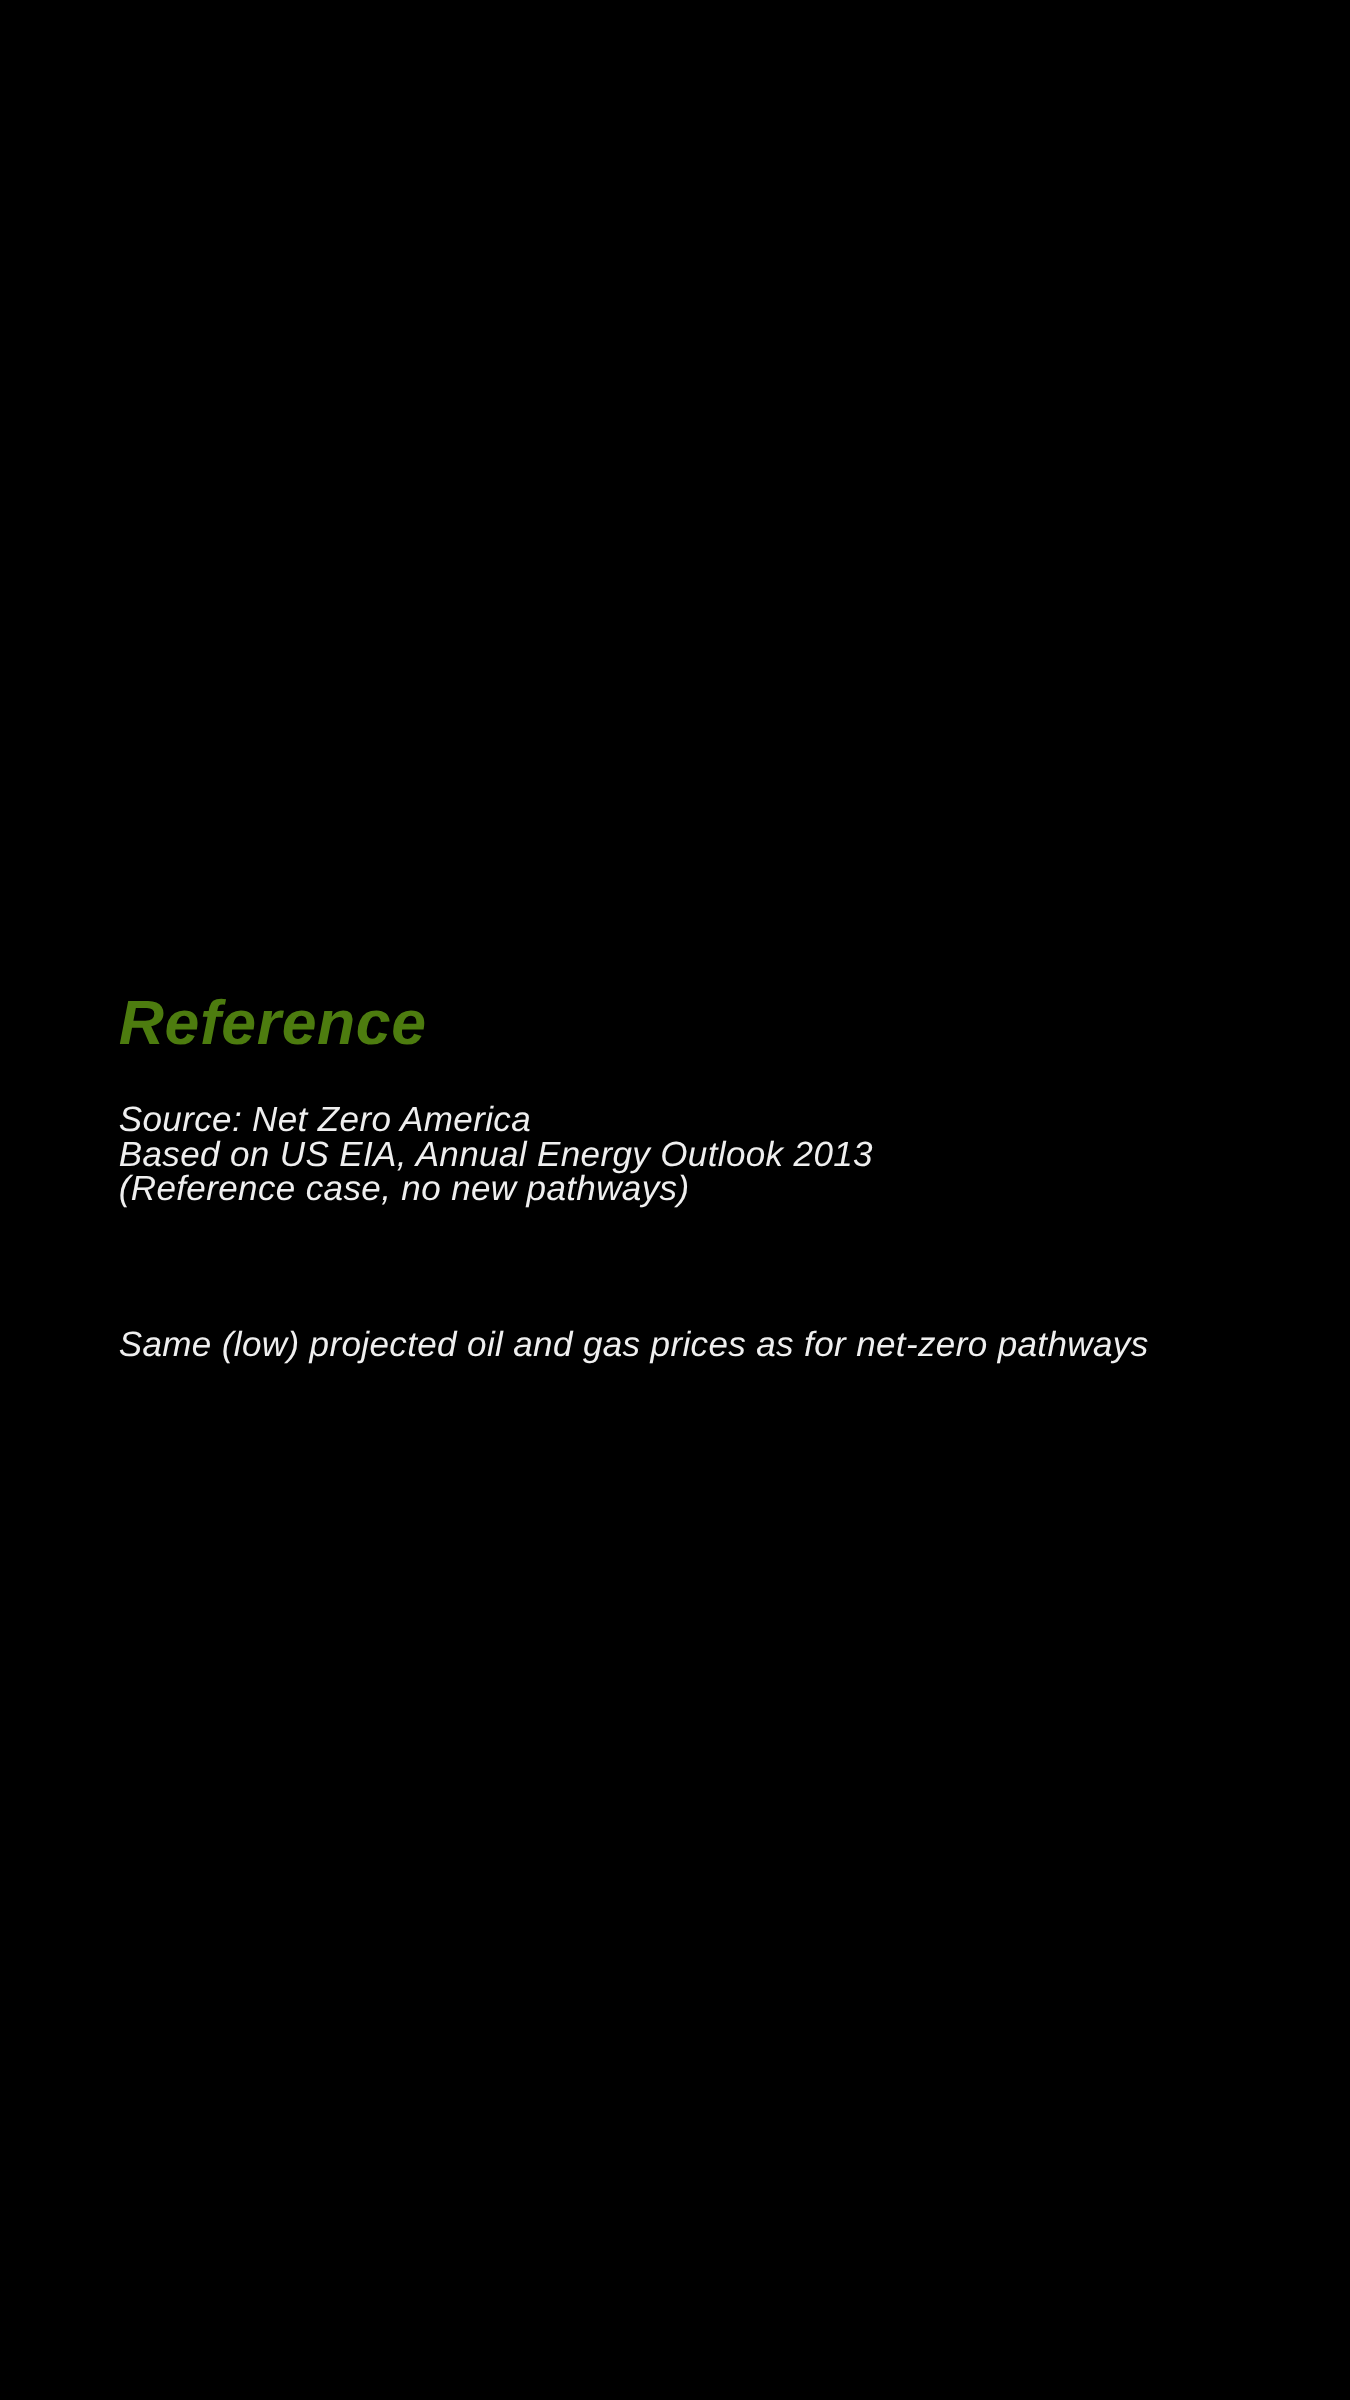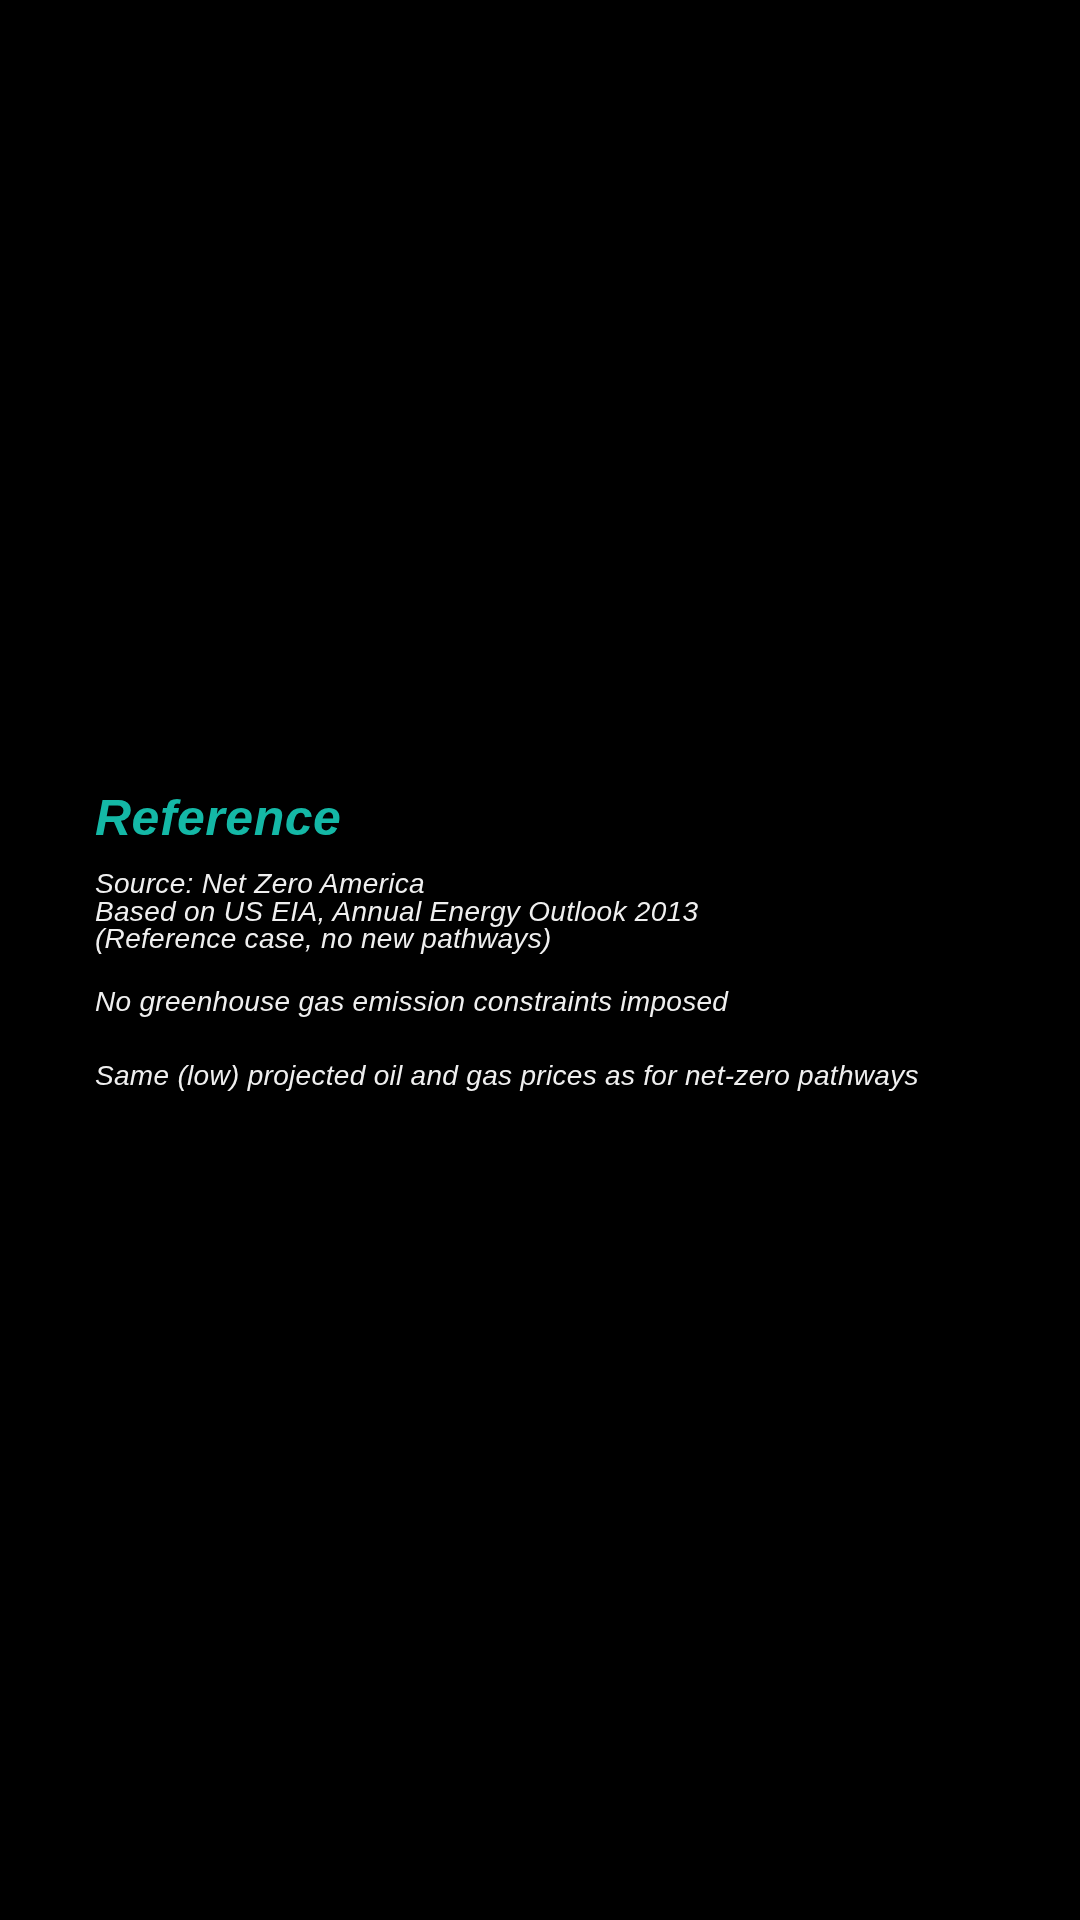--- a/index.html
+++ b/index.html
@@ -47,25 +47,24 @@
     white-space: nowrap;
   }
   .note-1 { top: 988px; }
   .note-2 { top: 1062px; }
 </style>
 </head>
 <body>
 
 <div class="slide" style="background: rgb(0, 0, 0);">
 
-  <div class="slide-title" style="color: #14b8a6;">Reference</div>
+  <div class="slide-title" style="color: #4d7c0f;">Reference</div>
 
   <div class="source-block">
-    <div class="source-line" style="color: rgb(239, 239, 239);">Source: Net Zero America</div>
+    <div class="source-line" style="color: rgb(239, 239, 239); margin-top: 12px;">Source: Net Zero America</div>
     <div class="source-line" style="color: rgb(239, 239, 239);">Based on US EIA, Annual Energy Outlook 2013</div>
     <div class="source-line" style="color: rgb(239, 239, 239);">(Reference case, no new pathways)</div>
   </div>
 
-  <div class="note-line note-1" style="color: rgb(239, 239, 239);">No greenhouse gas emission constraints imposed</div>
 
   <div class="note-line note-2" style="color: rgb(239, 239, 239);">Same (low) projected oil and gas prices as for net-zero pathways</div>
 
 </div>
 
 </body></html>

